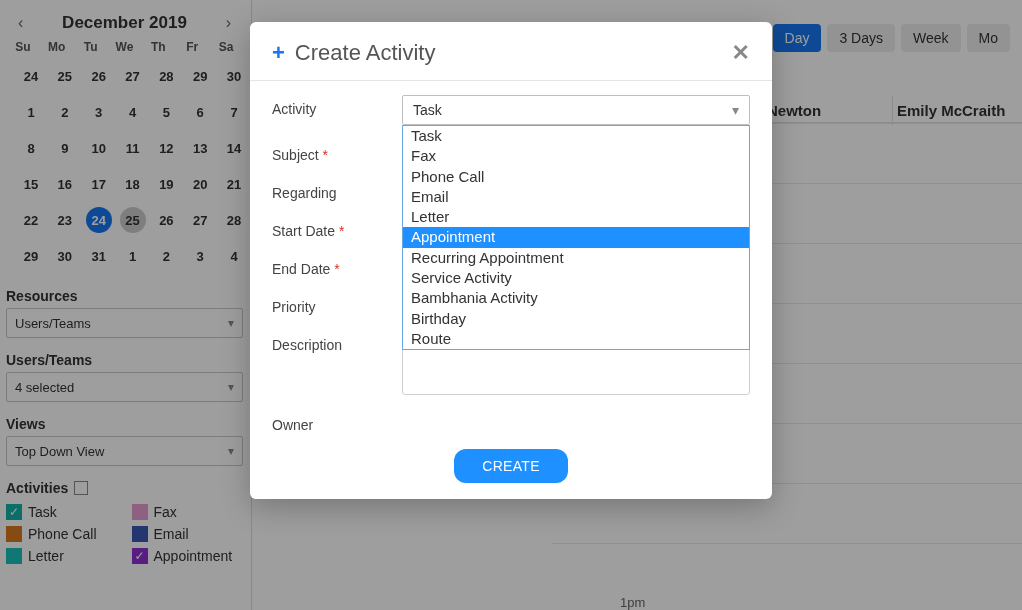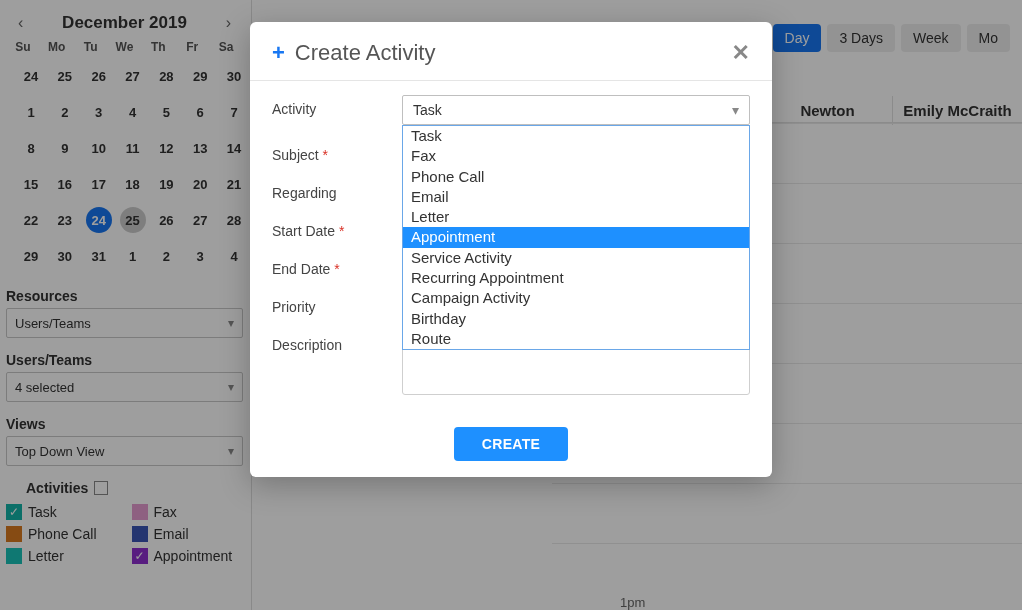--- a/index.html
+++ b/index.html
@@ -19,33 +19,33 @@
   td .daycell { display:inline-flex; width:26px; height:26px; align-items:center; justify-content:center; border-radius:50%;margin-left:12px; }
   td.sel .daycell { background:#1877f2; color:#fff; }
   td.circ .daycell { background:#ccc; color:#333; }
 
   .sec-label { font-weight:700; font-size:14px; margin-top:14px; margin-bottom:4px; color:#333;}
   .dropdown { border:1px solid #c8c8c8; border-radius:2px; height:30px; display:flex; align-items:center; justify-content:space-between; padding:0 8px; font-size:13px; color:#333; }
   .dropdown .chev-d { color:#888; font-size:12px; }
 
   .fieldblock { margin-bottom:12px; }
 
-  .act-head { display:flex; align-items:center; gap:6px; margin-top:14px;margin-left:20px; }
+  .act-head { display:flex; align-items:center; gap:6px; margin-top:14px; }
   .cb { width:14px; height:14px; border:1px solid #888; display:inline-flex; align-items:center; justify-content:center; font-size:11px; color:#fff;}
   .act-grid { display:grid; grid-template-columns: 1fr 1fr; gap:6px 14px; margin-top:8px;}
   .act-item { display:flex; align-items:center; gap:6px; font-size:14px; color:#333;}
   .sw { width:16px; height:16px; display:inline-block; }
 
   
   .topbar { position:absolute; top:24px; right:12px; display:flex; gap:6px; }
   .pill { padding:6px 12px; border-radius:4px; font-size:14px; color:#333; background:#eee;}
   .pill.active { background:#1877f2; color:#fff; }
 
   .people { position:absolute; top:96px; right:0; display:flex; gap:0; }
-  .person { width:130px; text-align:center; font-weight:700; font-size:15px; border-left:1px solid #e0e0e0; padding:6px 4px;}
+  .person { width:130px; text-align:left; font-weight:700; font-size:15px; border-left:1px solid #e0e0e0; padding:6px 4px;}
   .grid-border-top { position:absolute; top:122px; left:300px; right:0; border-top:1px solid #e0e0e0; bottom:0;}
   .hgrid { border-top:1px solid #e8e8e8; height:60px;}
   .timelabel { position:absolute; left:368px; font-size:13px; color:#666; }
 
   
   .overlay { position:absolute; inset:0; background:rgba(0,0,0,0.38); display:flex; align-items:flex-start; justify-content:center; }
   .modal { width:522px; background:#fff; border-radius:6px; margin-top:22px; box-shadow:0 8px 30px rgba(0,0,0,0.25); padding-bottom:16px;}
   .m-head { display:flex; align-items:center; justify-content:space-between; padding:18px 22px 14px; border-bottom:1px solid #e5e5e5;}
   .m-title-wrap { display:flex; align-items:center; gap:10px;}
   .plus { color:#1877f2; font-size:22px; font-weight:700;}
@@ -56,21 +56,21 @@
   .row .lab { width:130px; font-size:14px; color:#444; padding-top:6px;}
   .row .val { flex:1; position:relative; }
   .req { color:#d93025; }
   .select-box { border:1px solid #bfbfbf; border-radius:2px; height:30px; display:flex; align-items:center; justify-content:space-between; padding:0 10px; font-size:14px; color:#333;}
   .options { position:absolute; left:0; right:0; top:30px; border:1px solid #6aa7e8; background:#fff; z-index:5;}
   .opt { padding:1px 8px; font-size:15px; color:#333; line-height:18.3px;}
   .opt.selected { background:#1e90ff; color:#fff; }
   .textarea { border:1px solid #cfcfcf; border-radius:3px; height:64px; width:100%; }
   .owner-val { font-size:14px; color:#333; padding-top:4px;}
   .m-foot { display:flex; justify-content:center; margin-top:10px;}
-  .btn-create { background:#1e90ff; color:#fff; border:none; border-radius:4px; padding:9px 28px; font-size:14px; font-weight:700; letter-spacing:0.3px;}
+  .btn-create { background:#1e90ff; color:#fff; border:none; border-radius:12px; padding:9px 28px; font-size:14px; font-weight:400; letter-spacing:0.3px;}
 </style>
 </head>
 <body>
 
 <div class="app">
   <div class="sidebar">
     <div class="cal-header">
       <span class="chev">‹</span>
       <span class="cal-title">December 2019</span>
       <span class="chev">›</span>
@@ -247,23 +247,23 @@
             <span>Task</span>
             <span style="color:#888">▾</span>
           </div>
           <div class="options" id="opts">
               <div class="opt">Task</div>
               <div class="opt">Fax</div>
               <div class="opt">Phone Call</div>
               <div class="opt">Email</div>
               <div class="opt">Letter</div>
               <div class="opt selected">Appointment</div>
+              <div class="opt">Recurring Appointment</div>
               <div class="opt">Service Activity</div>
-              <div class="opt">Recurring Appointment</div>
-              <div class="opt">Campaign Activity</div>
+              <div class="opt">Bambhania Activity</div>
               <div class="opt">Birthday</div>
               <div class="opt">Route</div>
             </div>
         </div>
       </div>
       <div class="row">
         <div class="lab"><span>Subject</span> <span class="req">*</span></div>
         <div class="val"></div>
       </div>
       <div class="row">
@@ -282,19 +282,20 @@
         <div class="lab">Priority</div>
         <div class="val"></div>
       </div>
       <div class="row">
         <div class="lab">Description</div>
         <div class="val">
             <div class="textarea"></div>
           </div>
       </div>
       <div class="row">
+        <div class="lab">Owner</div>
       </div>
     </div>
     <div class="m-foot">
       <button class="btn-create">CREATE</button>
     </div>
   </div>
 </div>
 
 </body></html>

